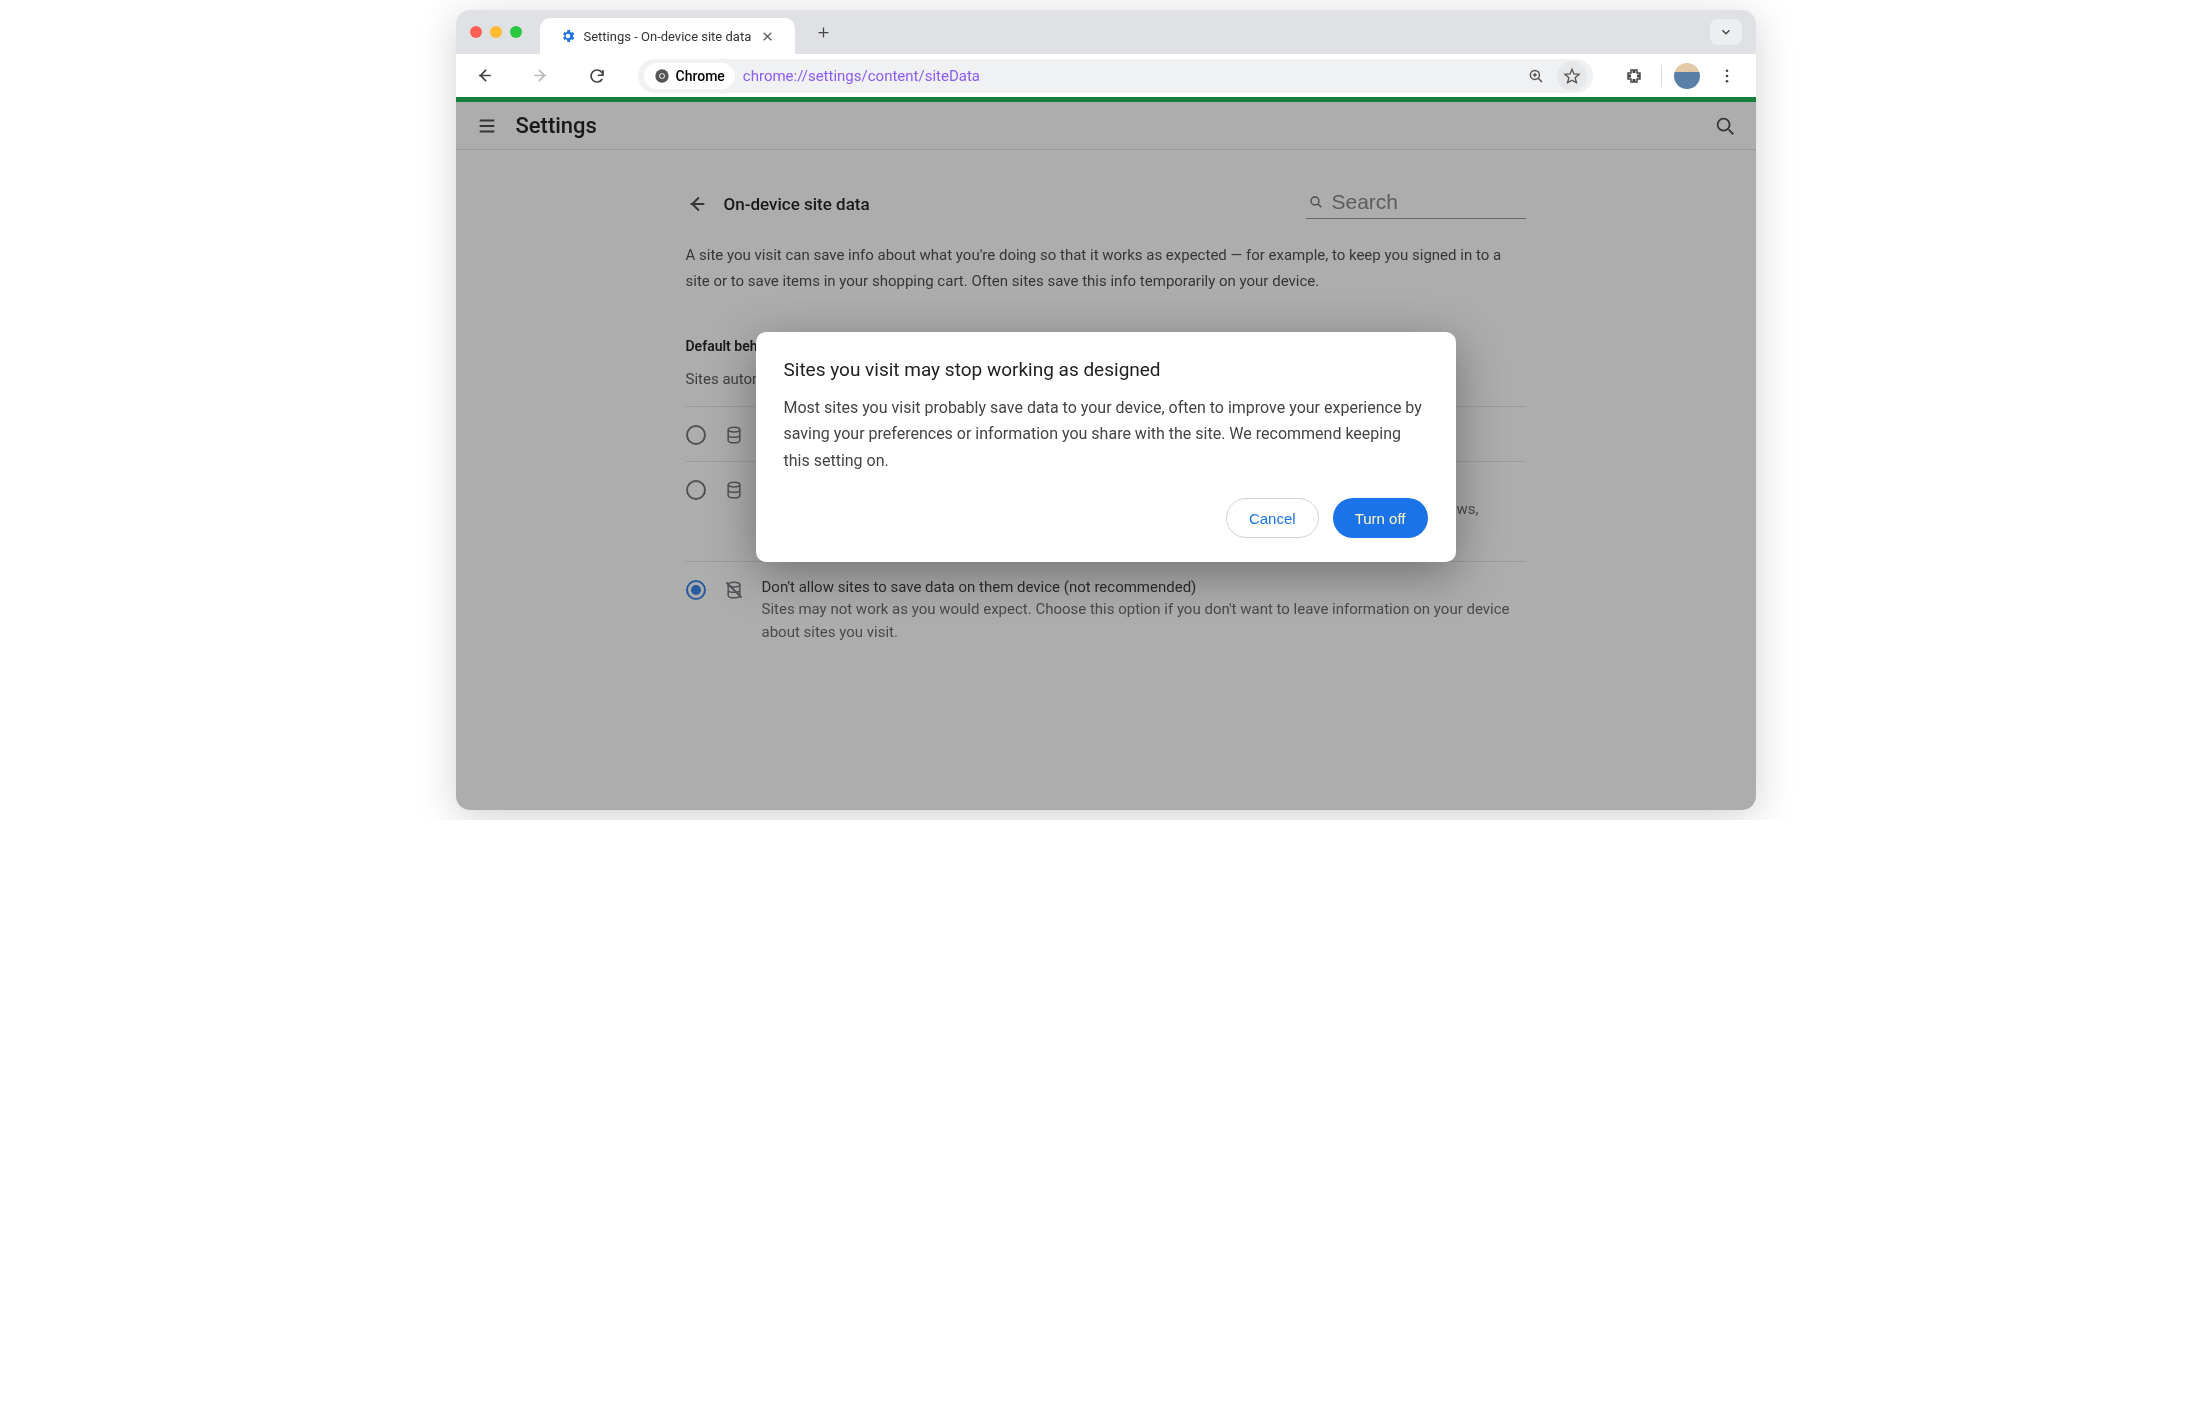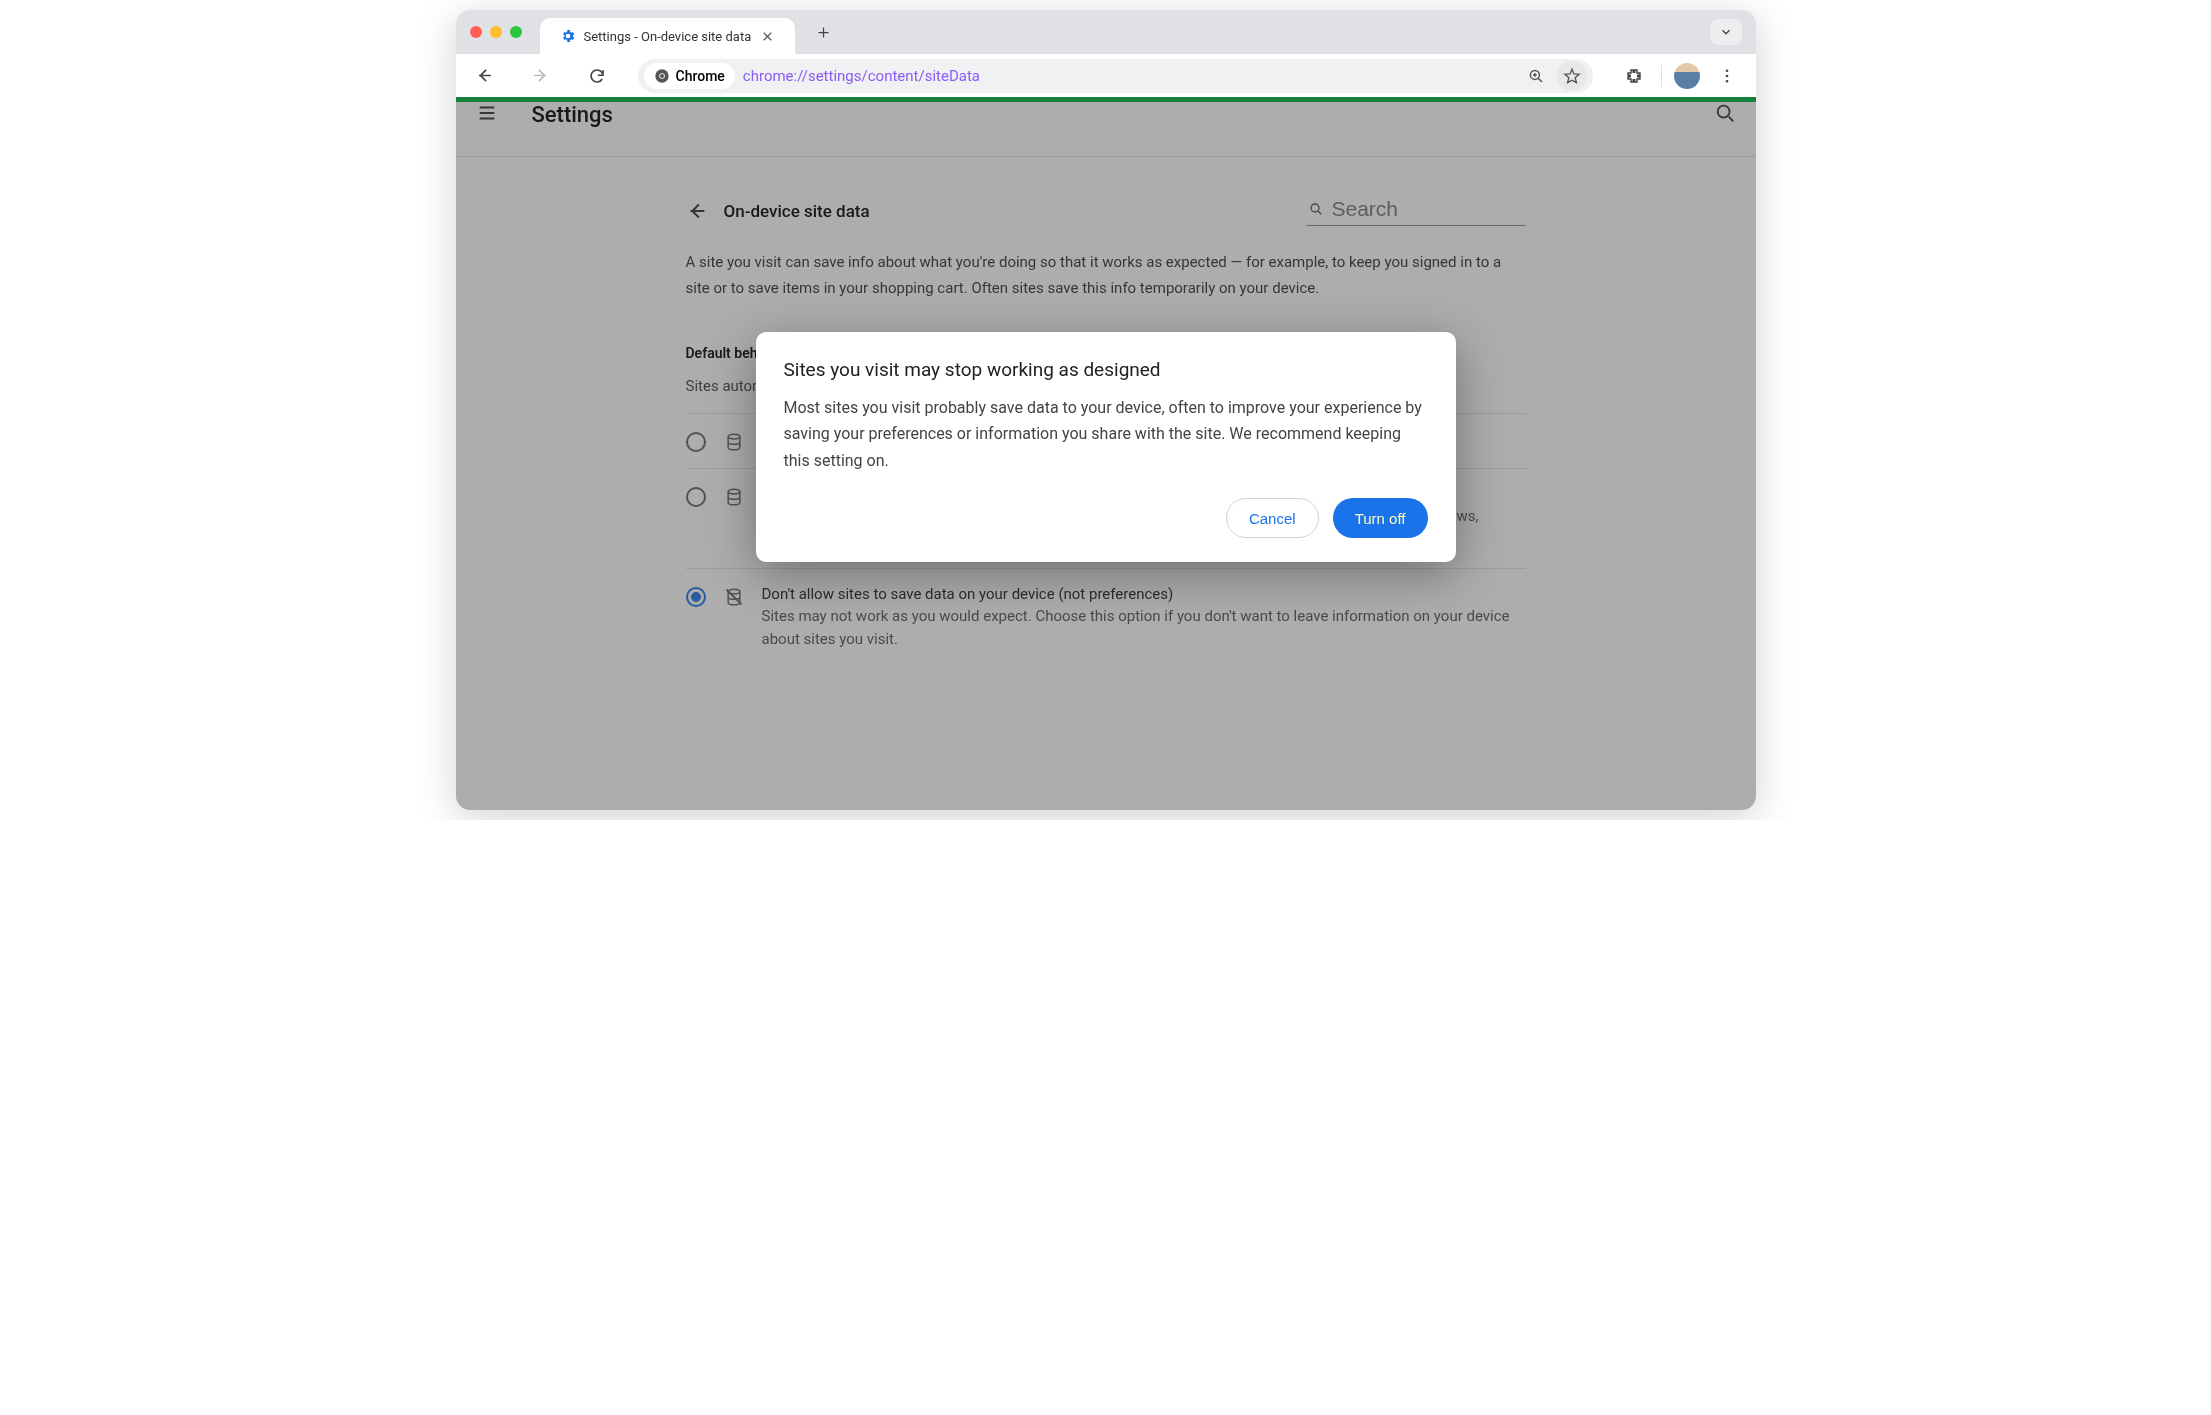--- a/index.html
+++ b/index.html
@@ -82,25 +82,25 @@
   .url { color:#8b5cf6; flex:1; }
   .addr-right { display:flex; align-items:center; gap:6px;}
   .addr-icon { width:30px; height:30px; display:flex; align-items:center; justify-content:center; cursor:pointer; border-radius:50%; color:#555;}
   .addr-icon.bg { background:#e7e8ea; }
   .toolbar-right { display:flex; align-items:center; gap:12px; }
   .divider-v { width:1px; height:22px; background:#ddd; }
   .avatar { width:26px; height:26px; border-radius:50%; background:linear-gradient(#e4c9a8 35%,#5a7fa6 35%); }
   
   .content-wrap { flex:1; position:relative; background:#fff; overflow:hidden;}
   .settings-header {
-    height: 55px;
+    height: 48px;
     display:flex;
-    align-items:flex-start;
+    align-items:center;
     padding:0 20px;
-    gap:34px;
+    gap:18px;
     border-bottom:1px solid #e0e0e0;
   }
   .hamburger { cursor:pointer; }
   .settings-title { font-size:22px; font-weight:500; }
   .settings-search { margin-left:auto; cursor:pointer; }
   .settings-body {
     display:flex;
     justify-content:center;
     padding-top:20px;
     height:calc(100% - 60px);
@@ -322,21 +322,21 @@
         <div class="radio-row">
           <div class="radio-circle selected"></div>
           <span class="db-icon">
             <svg viewBox="0 0 24 24" width="20" height="20" stroke="#5f6368" stroke-width="1.8" fill="none">
                 <ellipse cx="12" cy="5.5" rx="7" ry="2.8"></ellipse>
                 <path d="M5 5.5v6.5c0 1.5 3.1 2.8 7 2.8s7-1.3 7-2.8V5.5M5 12v6.5c0 1.5 3.1 2.8 7 2.8s7-1.3 7-2.8V12"></path>
                 <path d="M3 3l18 18" stroke-width="2.2"></path>
               </svg>
           </span>
           <div class="radio-text">
-            <div class="rt-title">Don't allow sites to save data on your device (not preferences)</div>
+            <div class="rt-title">Don't allow sites to save data on them device (not recommended)</div>
             <div class="rt-sub">Sites may not work as you would expect. Choose this option if you don't want to leave information on your device about sites you visit.</div>
           </div>
         </div>
 
       </div>
     </div>
 
     <div class="dim"></div>
 
     <div class="dialog">

